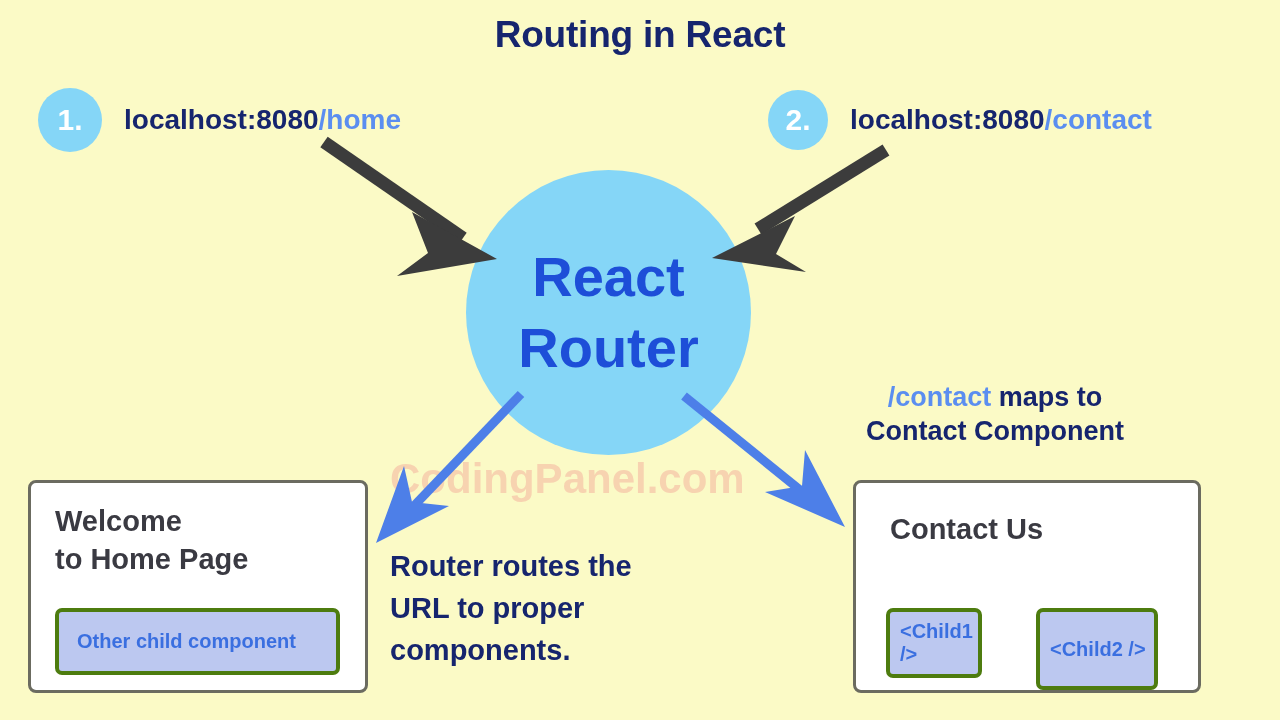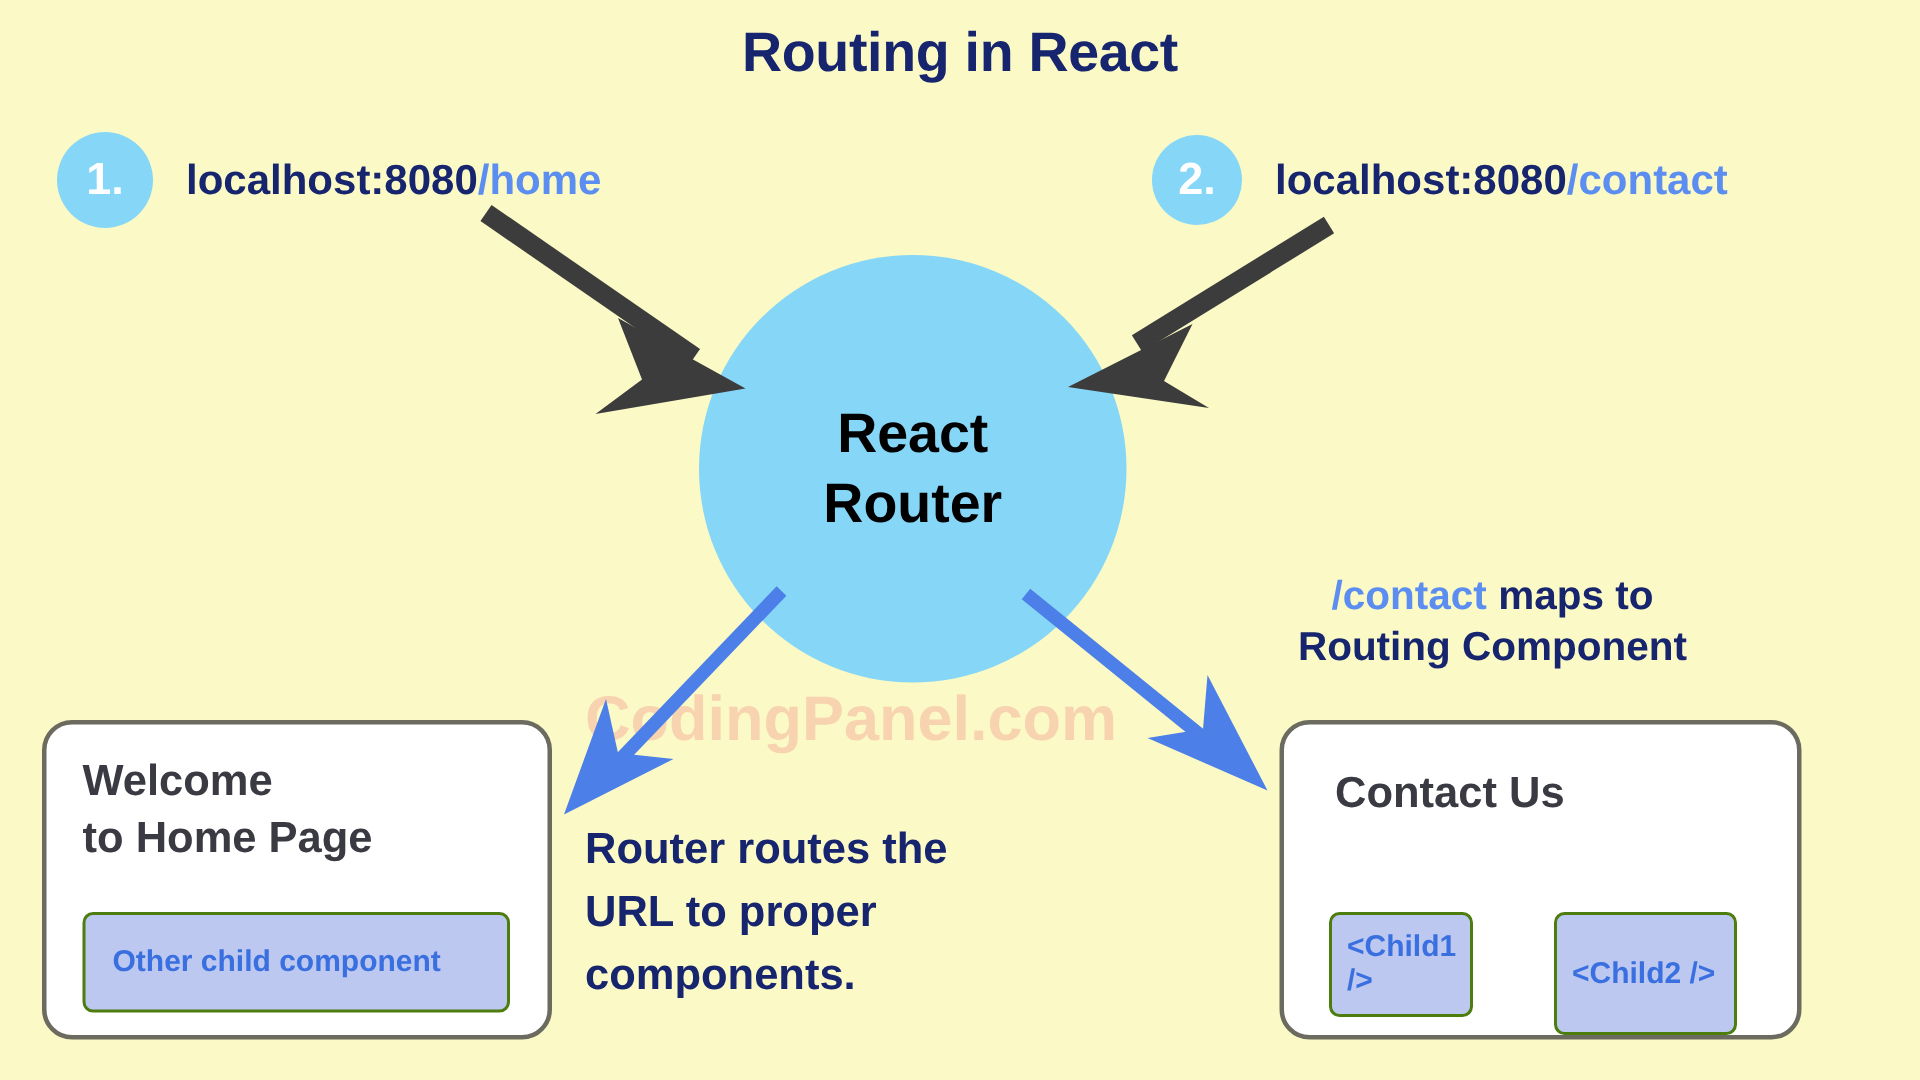--- a/index.html
+++ b/index.html
@@ -74,22 +74,22 @@
     left: 466px;
     top: 170px;
     width: 285px;
     height: 285px;
     border-radius: 50%;
     background: #85d6f7;
     display: flex;
     flex-direction: column;
     align-items: center;
     justify-content: center;
-    color: #000000;
-    font-size: 37px;
+    color: #1d4ed8;
+    font-size: 56px;
     font-weight: bold;
     line-height: 1.26;
     text-align: center;
   }
 
   
   .watermark {
     position: absolute;
     left: 390px;
     top: 455px;
@@ -122,42 +122,42 @@
   }
   .map-caption .path { color: #5b8ef0; }
   .caption-left  { left: 22px;  top: 380px; width: 350px; }
   .caption-right { left: 820px; top: 380px; width: 350px; }
 
   
   .card {
     position: absolute;
     background: #ffffff;
     border: 3px solid #6b6b60;
-    border-radius: 20px;
+    border-radius: 8px;
     box-sizing: border-box;
   }
   .card-left  { left: 28px;  top: 480px; width: 340px; height: 213px; }
   .card-right { left: 853px; top: 480px; width: 348px; height: 213px; }
 
   .card-heading {
     position: absolute;
     left: 24px;
     top: 20px;
     font-size: 29px;
     font-weight: bold;
     color: #3a3a42;
     line-height: 1.3;
     white-space: nowrap;
   }
   .card-right .card-heading { top: 28px; left: 34px; }
 
   .child-box {
     position: absolute;
     background: #bcc8f0;
-    border: 2px solid #4d7c0f;
+    border: 4px solid #4d7c0f;
     border-radius: 7px;
     box-sizing: border-box;
     display: flex;
     align-items: center;
     font-size: 20px;
     font-weight: bold;
     color: #3a6fe0;
   }
   .child-wide {
     left: 24px;
@@ -237,21 +237,21 @@
 
     <g>
       <line x1="684" y1="396" x2="805" y2="494" stroke="#4d7fe8" stroke-width="9" stroke-linecap="butt"></line>
       <polygon points="845,527 765,492 802,486 805,450" fill="#4d7fe8"></polygon>
     </g>
   </svg>
 
 
   <div class="map-caption caption-right">
     <div><span class="path">/contact</span><span> maps to</span></div>
-    <div>Routing Component</div>
+    <div>Contact Component</div>
   </div>
 
   <div class="card card-left">
     <div class="card-heading">
       <div>Welcome</div>
       <div>to Home Page</div>
     </div>
     <div class="child-box child-wide">Other child component</div>
   </div>
 

